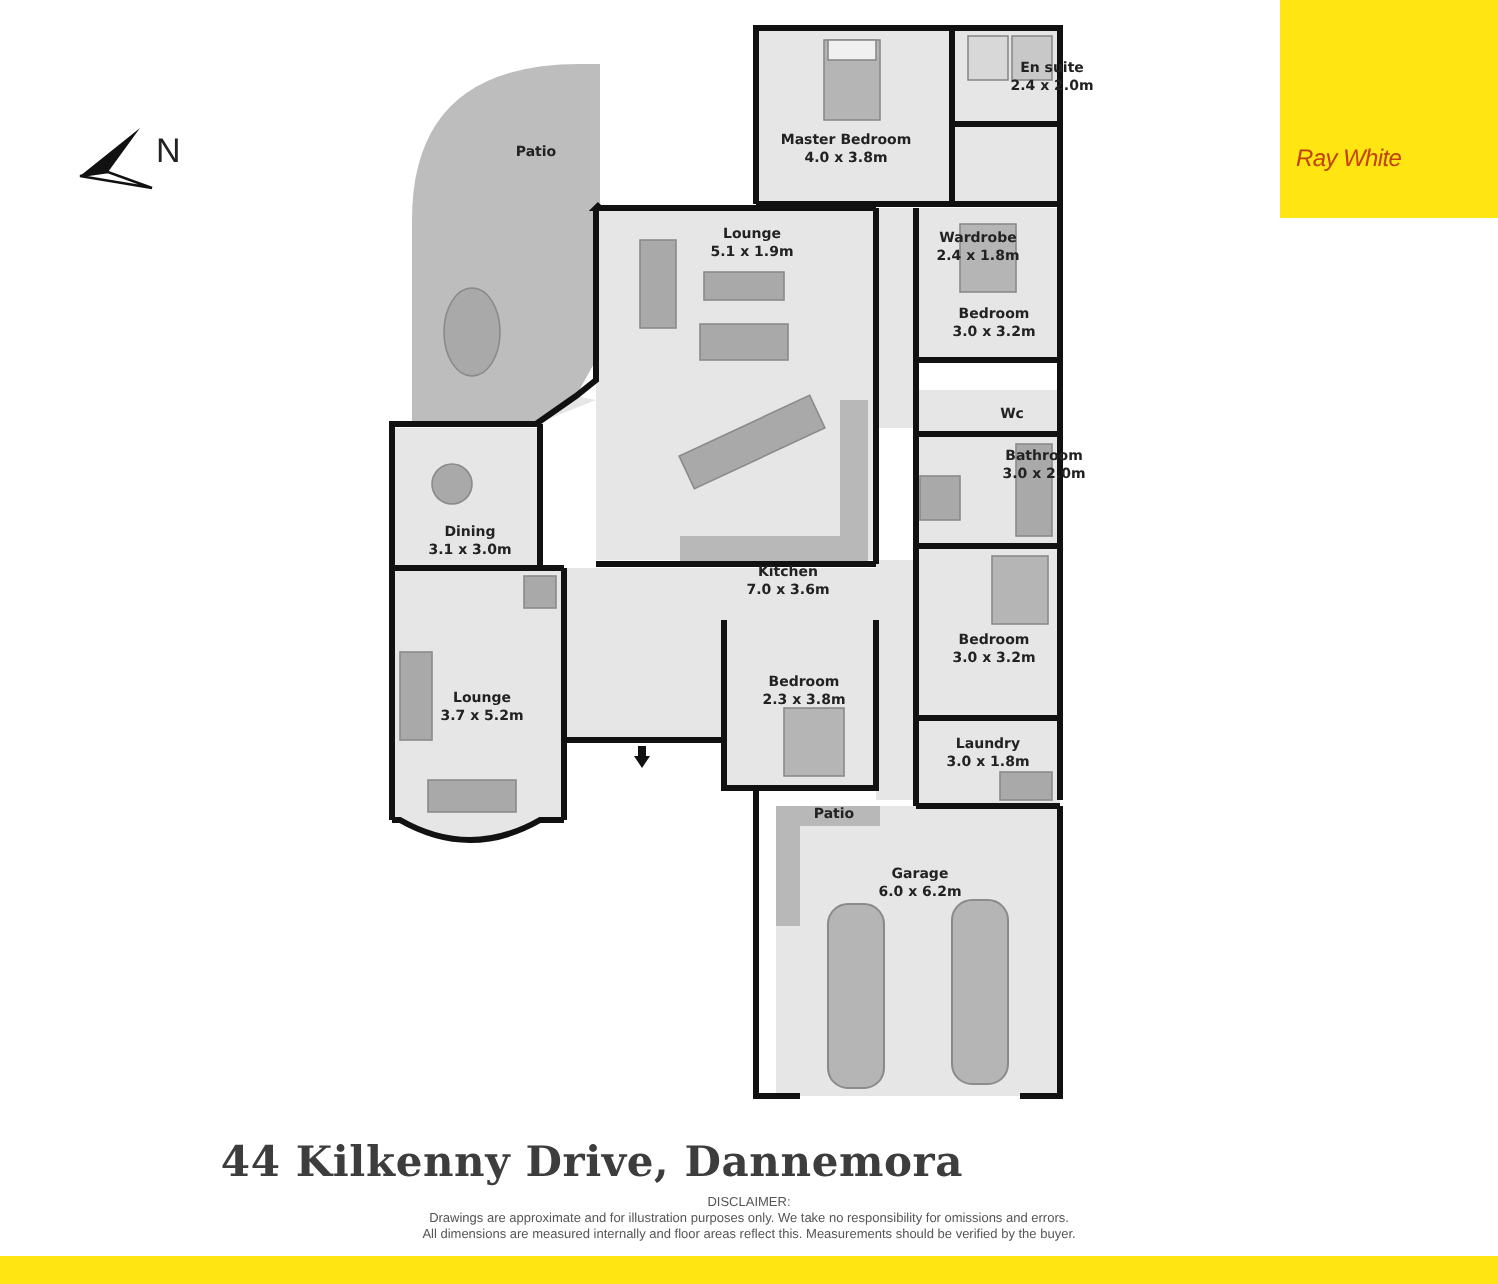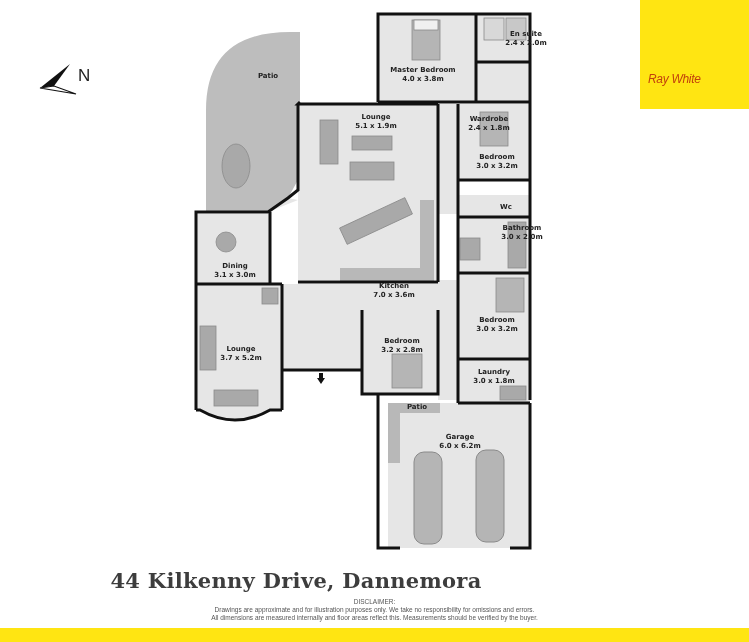--- a/index.html
+++ b/index.html
@@ -153,21 +153,21 @@
 <div class="room-label" style="left:497px;top:316px;">
     <div>Bedroom</div>
     <div>3.0 x 3.2m</div>
   </div>
 <div class="room-label" style="left:241px;top:345px;">
     <div>Lounge</div>
     <div>3.7 x 5.2m</div>
   </div>
 <div class="room-label" style="left:402px;top:337px;">
     <div>Bedroom</div>
-    <div>3.2 x 2.8m</div>
+    <div>2.3 x 3.8m</div>
   </div>
 <div class="room-label" style="left:494px;top:368px;">
     <div>Laundry</div>
     <div>3.0 x 1.8m</div>
   </div>
 <div class="room-label" style="left:417px;top:403px;"><span>Patio</span></div>
 <div class="room-label" style="left:460px;top:433px;">
     <div>Garage</div>
     <div>6.0 x 6.2m</div>
   </div>

